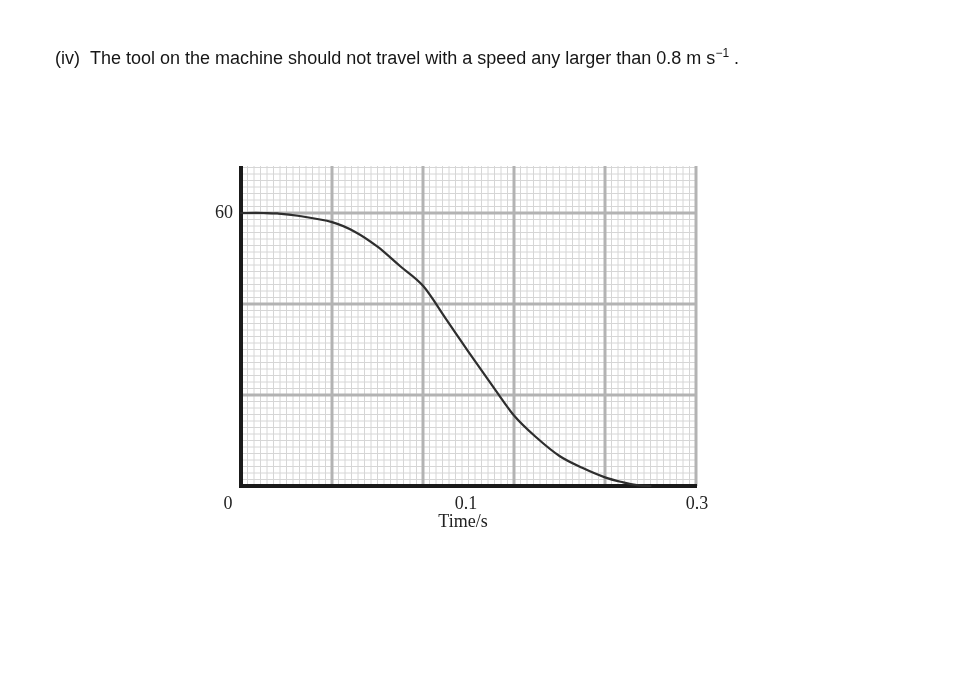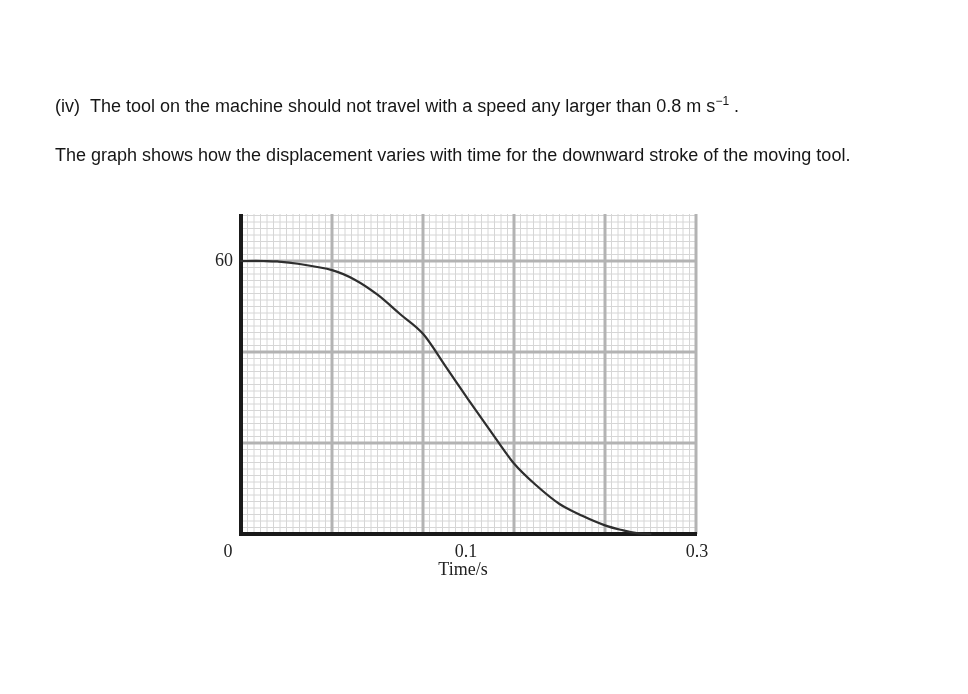--- a/index.html
+++ b/index.html
@@ -3,21 +3,20 @@
 <meta charset="utf-8">
 <style>
   html,body{margin:0;padding:0;background:#ffffff;}
   #page{
     position:relative;
     width:968px;height:562px;
     background:#ffffff;
     font-family:"Liberation Sans", sans-serif;
     color:#1a1a1a;
     overflow:hidden;
-    margin-top:48px;
   }
   .bodytext{
     position:absolute;
     font-size:18px;
     line-height:24px;
     color:#161616;
   }
   .numeral{display:inline-block;margin-right:10px;}
   sup{font-size:12px;line-height:0;}
   .seriflabel{
@@ -45,21 +44,20 @@
 </style>
 </head>
 <body>
 
 <div id="page">
 
   <div class="bodytext" style="left:55px;top:46px;width:880px;">
     <span class="numeral">(iv)</span><span>The tool on the machine should not travel with a speed any larger than 0.8 m s</span><sup>−1</sup><span> .</span>
   </div>
 
-  <div class="bodytext" style="left:55px;top:95px;width:845px;">The graph shows how the displacement varies with time for the downward stroke of the moving tool.</div>
 
   <svg id="graph-svg" width="462" height="326" viewBox="0 0 462 326">
     <g id="g-grid-fine">
         <line x1="2" y1="1" x2="2" y2="321" stroke="#d6d6d6" stroke-width="1"></line>
         <line x1="8.5" y1="1" x2="8.5" y2="321" stroke="#d6d6d6" stroke-width="1"></line>
         <line x1="15" y1="1" x2="15" y2="321" stroke="#d6d6d6" stroke-width="1"></line>
         <line x1="21.5" y1="1" x2="21.5" y2="321" stroke="#d6d6d6" stroke-width="1"></line>
         <line x1="28" y1="1" x2="28" y2="321" stroke="#d6d6d6" stroke-width="1"></line>
         <line x1="34.5" y1="1" x2="34.5" y2="321" stroke="#d6d6d6" stroke-width="1"></line>
         <line x1="41" y1="1" x2="41" y2="321" stroke="#d6d6d6" stroke-width="1"></line>

